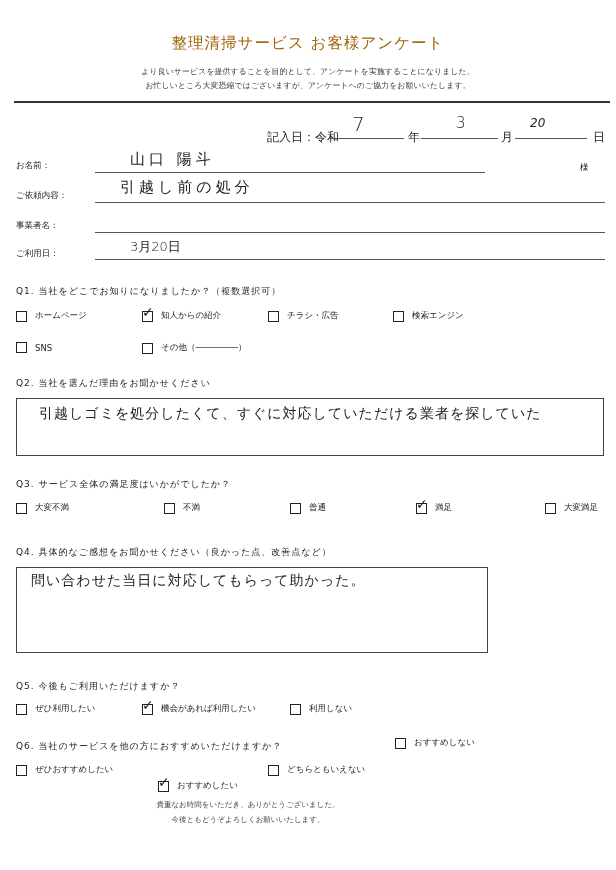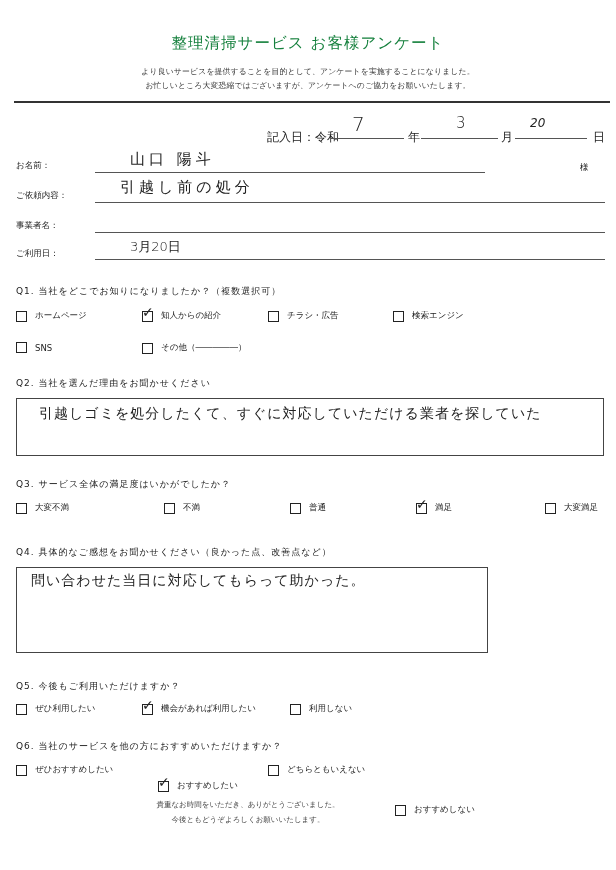--- a/index.html
+++ b/index.html
@@ -1,19 +1,19 @@
 <!DOCTYPE html>
 <html><head>
   <meta charset="utf-8">
   <style>
     * { box-sizing: border-box; margin: 0; padding: 0; }
     html, body { width: 616px; height: 870px; background: #ffffff; overflow: hidden; }
     body { position: relative; font-family: "DejaVu Sans", sans-serif; color: #1a1a1a; }
     .abs { position: absolute; }
-    .title { top: 33px; left: 0; width: 616px; text-align: center; font-size: 15.5px; letter-spacing: 1px; color: #15803d; }
+    .title { top: 33px; left: 0; width: 616px; text-align: center; font-size: 15.5px; letter-spacing: 1px; color: #a16207; }
     .intro { left: 0; width: 616px; text-align: center; font-size: 7.8px; color: #333; letter-spacing: 0.2px; }
     .rule-top { top: 101px; left: 14px; width: 596px; height: 2px; background: #333; }
     .date-label { font-size: 12px; color: #222; }
     .line { height: 1px; background: #555; }
     .hw { font-family: "DejaVu Sans", sans-serif; color: #222; font-weight: 300; }
     .field-label { font-size: 8.5px; color: #222; }
     .q-title { font-size: 9px; color: #222; letter-spacing: 1px; }
     .opt { display: flex; align-items: center; font-size: 8.5px; color: #222; }
     .box { width: 11px; height: 11px; border: 1.3px solid #222; margin-right: 8px; position: relative; flex-shrink: 0; }
     .box.checked::after { content: "✓"; position: absolute; left: -1px; top: -7px; font-size: 14px; color: #222; line-height: 1; }
@@ -134,19 +134,19 @@
   <span>ぜひおすすめしたい</span>
 </div>
 <div class="abs opt" style="top:764px; left:158px;margin-top:16px;">
   <span class="box checked"></span>
   <span>おすすめしたい</span>
 </div>
 <div class="abs opt" style="top:764px; left:268px;">
   <span class="box"></span>
   <span>どちらともいえない</span>
 </div>
-<div class="abs opt" style="top:804px; left:395px;">
+<div class="abs opt" style="top:737px; left:395px;">
   <span class="box"></span>
   <span>おすすめしない</span>
 </div>
 
 <div class="abs footer" style="top:800px;">貴重なお時間をいただき、ありがとうございました。</div>
 <div class="abs footer" style="top:815px;">今後ともどうぞよろしくお願いいたします。</div>
 
 </body></html>

